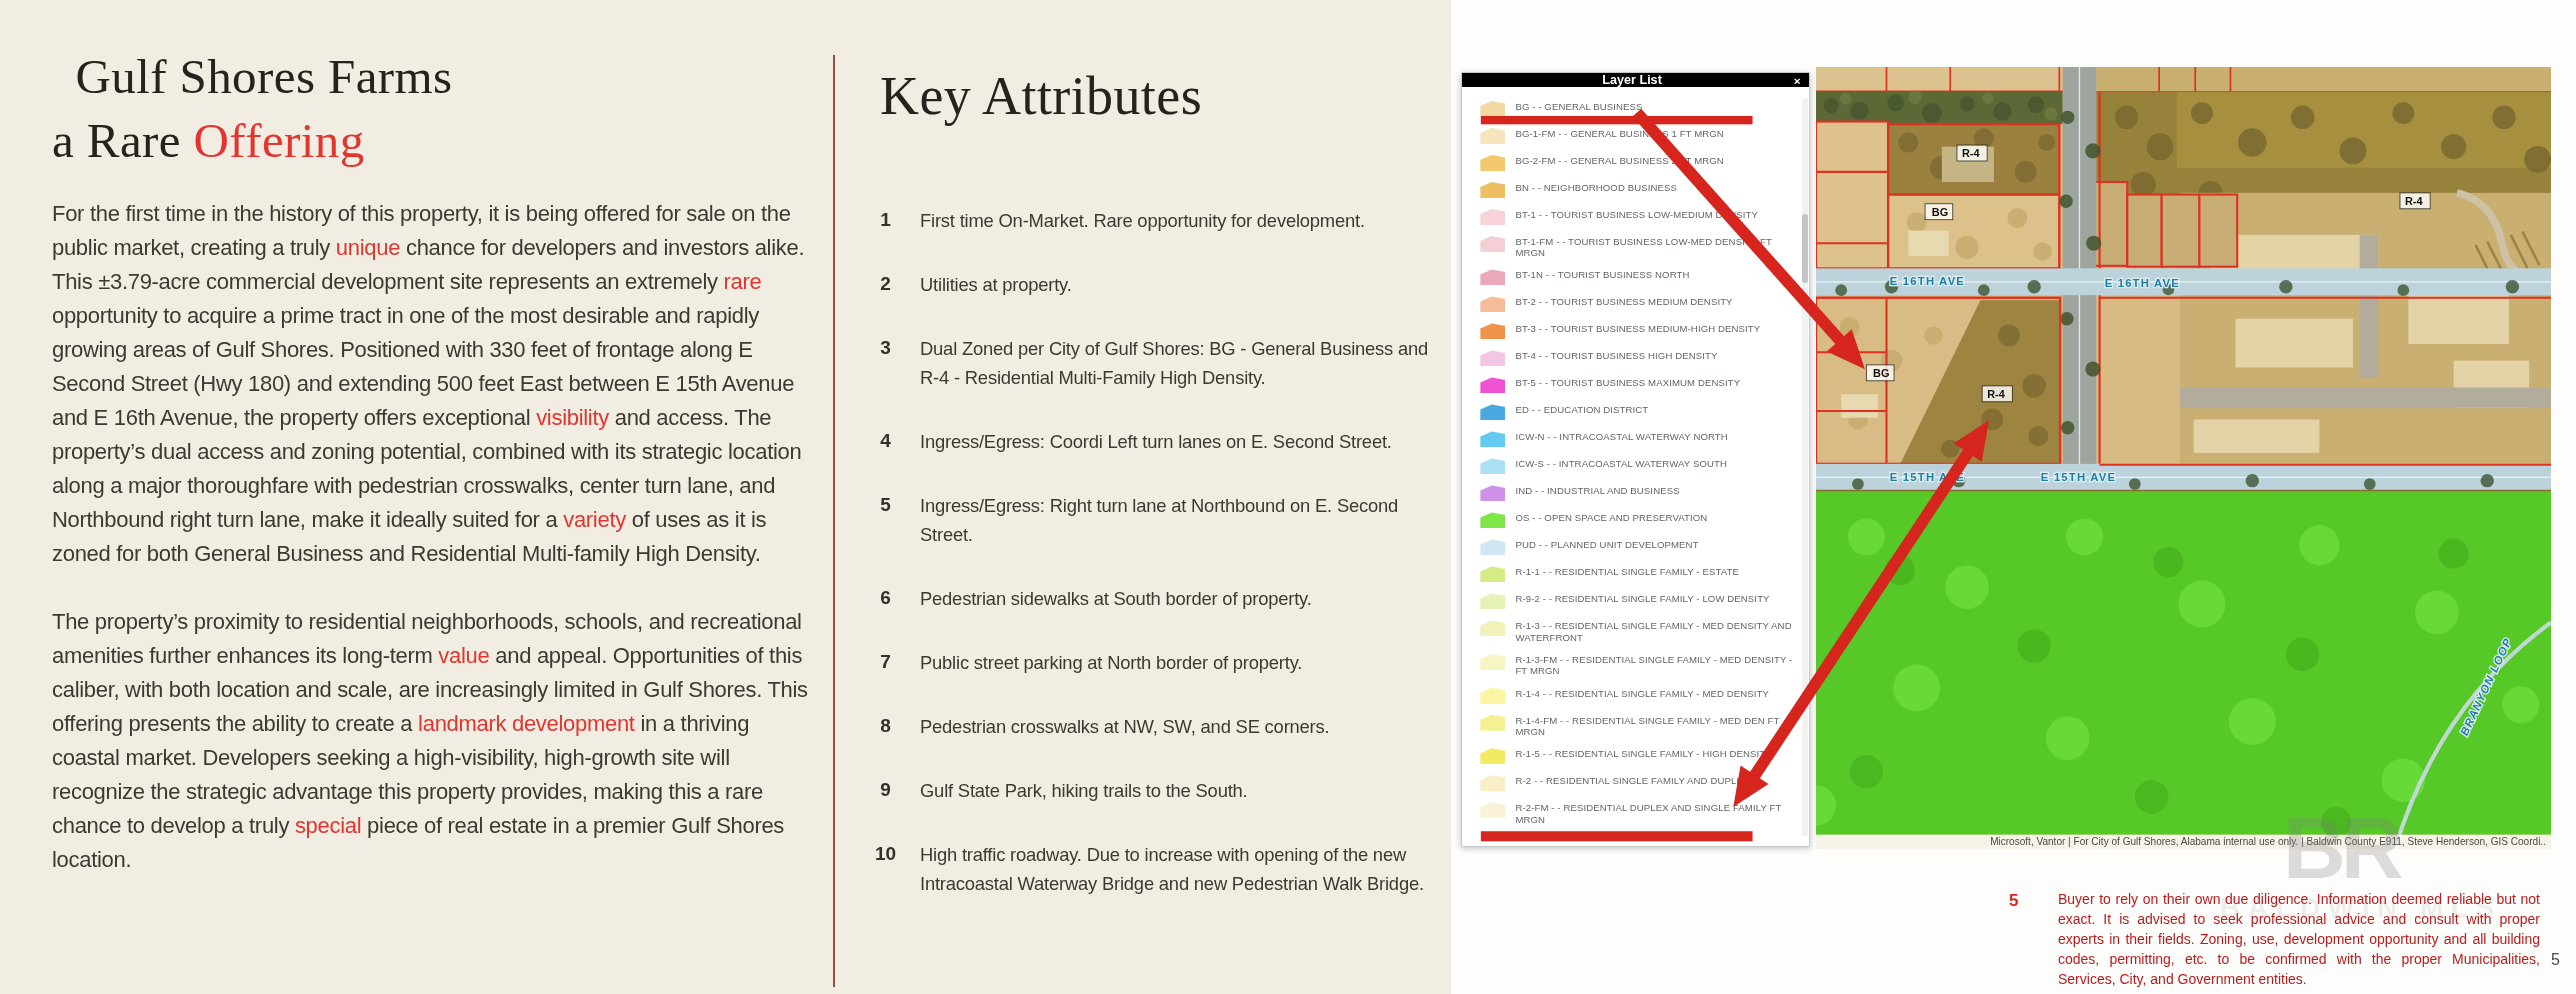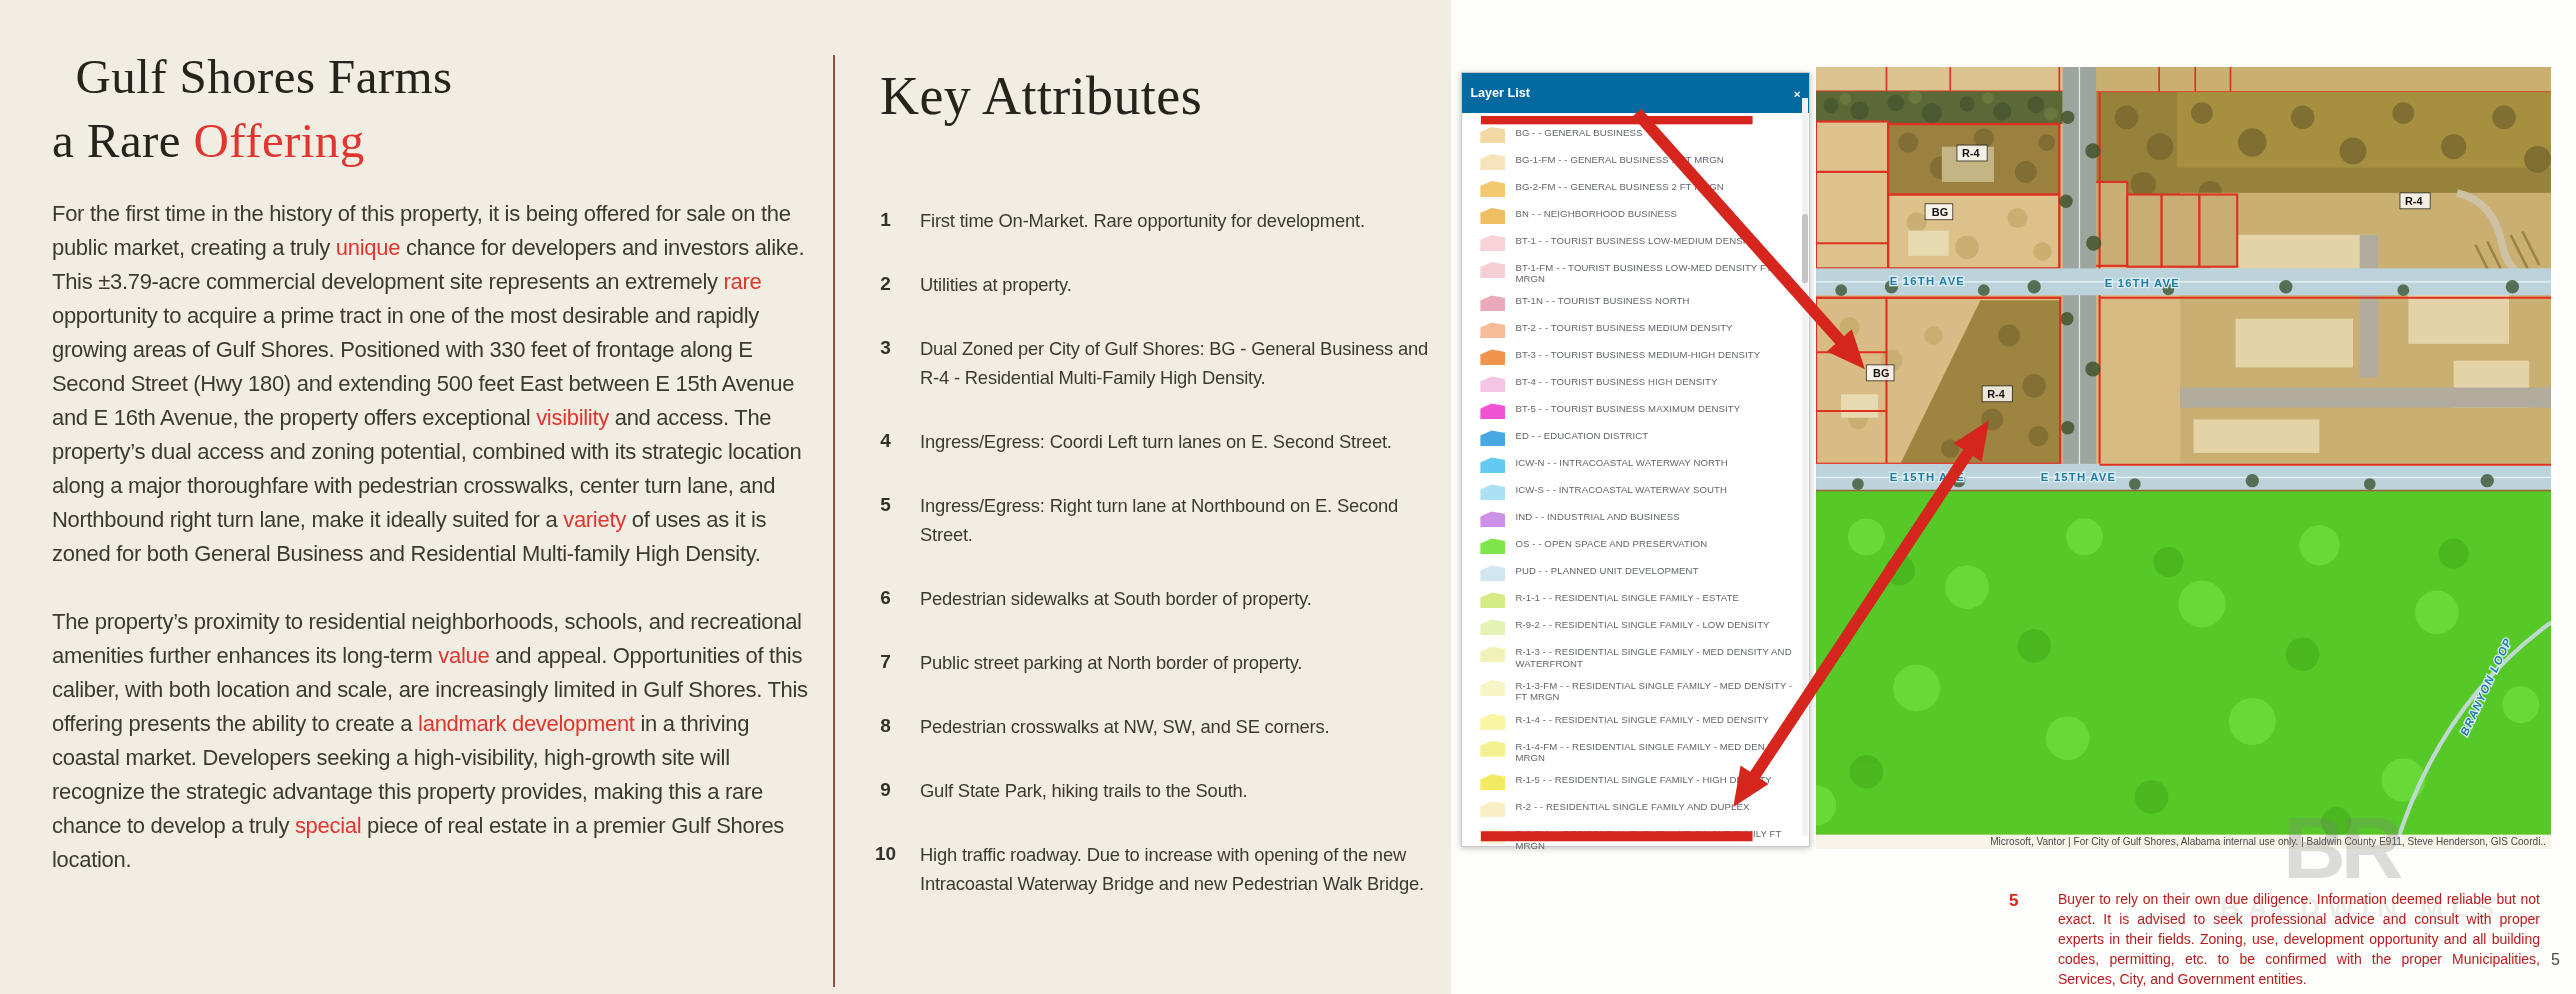--- a/index.html
+++ b/index.html
@@ -20,22 +20,22 @@
   .kacol{position:absolute;left:868px;top:52px;width:587px;color:#3C3933;}
   .ka-title{font-family:"Liberation Serif",serif;font-size:54px;line-height:65px;color:#26231E;letter-spacing:0.4px;margin:12px;font-weight:normal;}
   .ka-list{margin-top:77px;}
   .ka-item{display:flex;margin-bottom:35px;}
   .ka-num{width:35px;flex:0 0 35px;text-align:center;font-weight:700;font-size:19px;line-height:28.5px;color:#34312C;}
   .ka-text{margin-left:17px;width:512px;font-size:18.4px;line-height:29px;letter-spacing:-0.2px;}
 
   
   .panel{position:absolute;left:1461px;top:72px;width:349px;height:775px;background:#ffffff;
          border:0.8px solid #c9c9c9;box-shadow:0 1.7px 6.7px rgba(0,0,0,.25);box-sizing:border-box;}
-  .panel-header{height:40px;background:#0369a1;color:#fff;display:flex;align-items:center;
-                font-size:12.6px;font-weight:700;padding:0 8.4px;}
+  .panel-header{height:14px;background:#000000;color:#fff;display:flex;align-items:center;
+                font-size:12.6px;font-weight:700;padding:0 8.4px;text-align:center;}
   .panel-header .ph-title{flex:1;}
   .panel-close{cursor:pointer;font-size:11.7px;font-weight:700;color:#fff;}
   .panel-body{position:relative;height:741px;overflow:hidden;padding-top:8.4px;}
   .lrow{display:flex;align-items:flex-start;padding:5.5px 0;}
   .sw{flex:0 0 25px;width:25px;height:16px;margin:0 10px 0 18.4px;
       clip-path:polygon(0 32%,45% 0,100% 16%,100% 100%,0 100%);
       filter:drop-shadow(0 0 0.5px rgba(90,90,90,.55));}
   .ltxt{font-size:9.6px;line-height:11.3px;letter-spacing:0.1px;color:#61656A;width:277px;}
   .scrolltrack{position:absolute;right:0.8px;top:25px;width:5.9px;height:738px;background:#f2f2f2;}
   .scrollthumb{position:absolute;right:0.8px;top:141px;width:5.9px;height:69px;background:#c4c4c4;border-radius:2.5px;}

